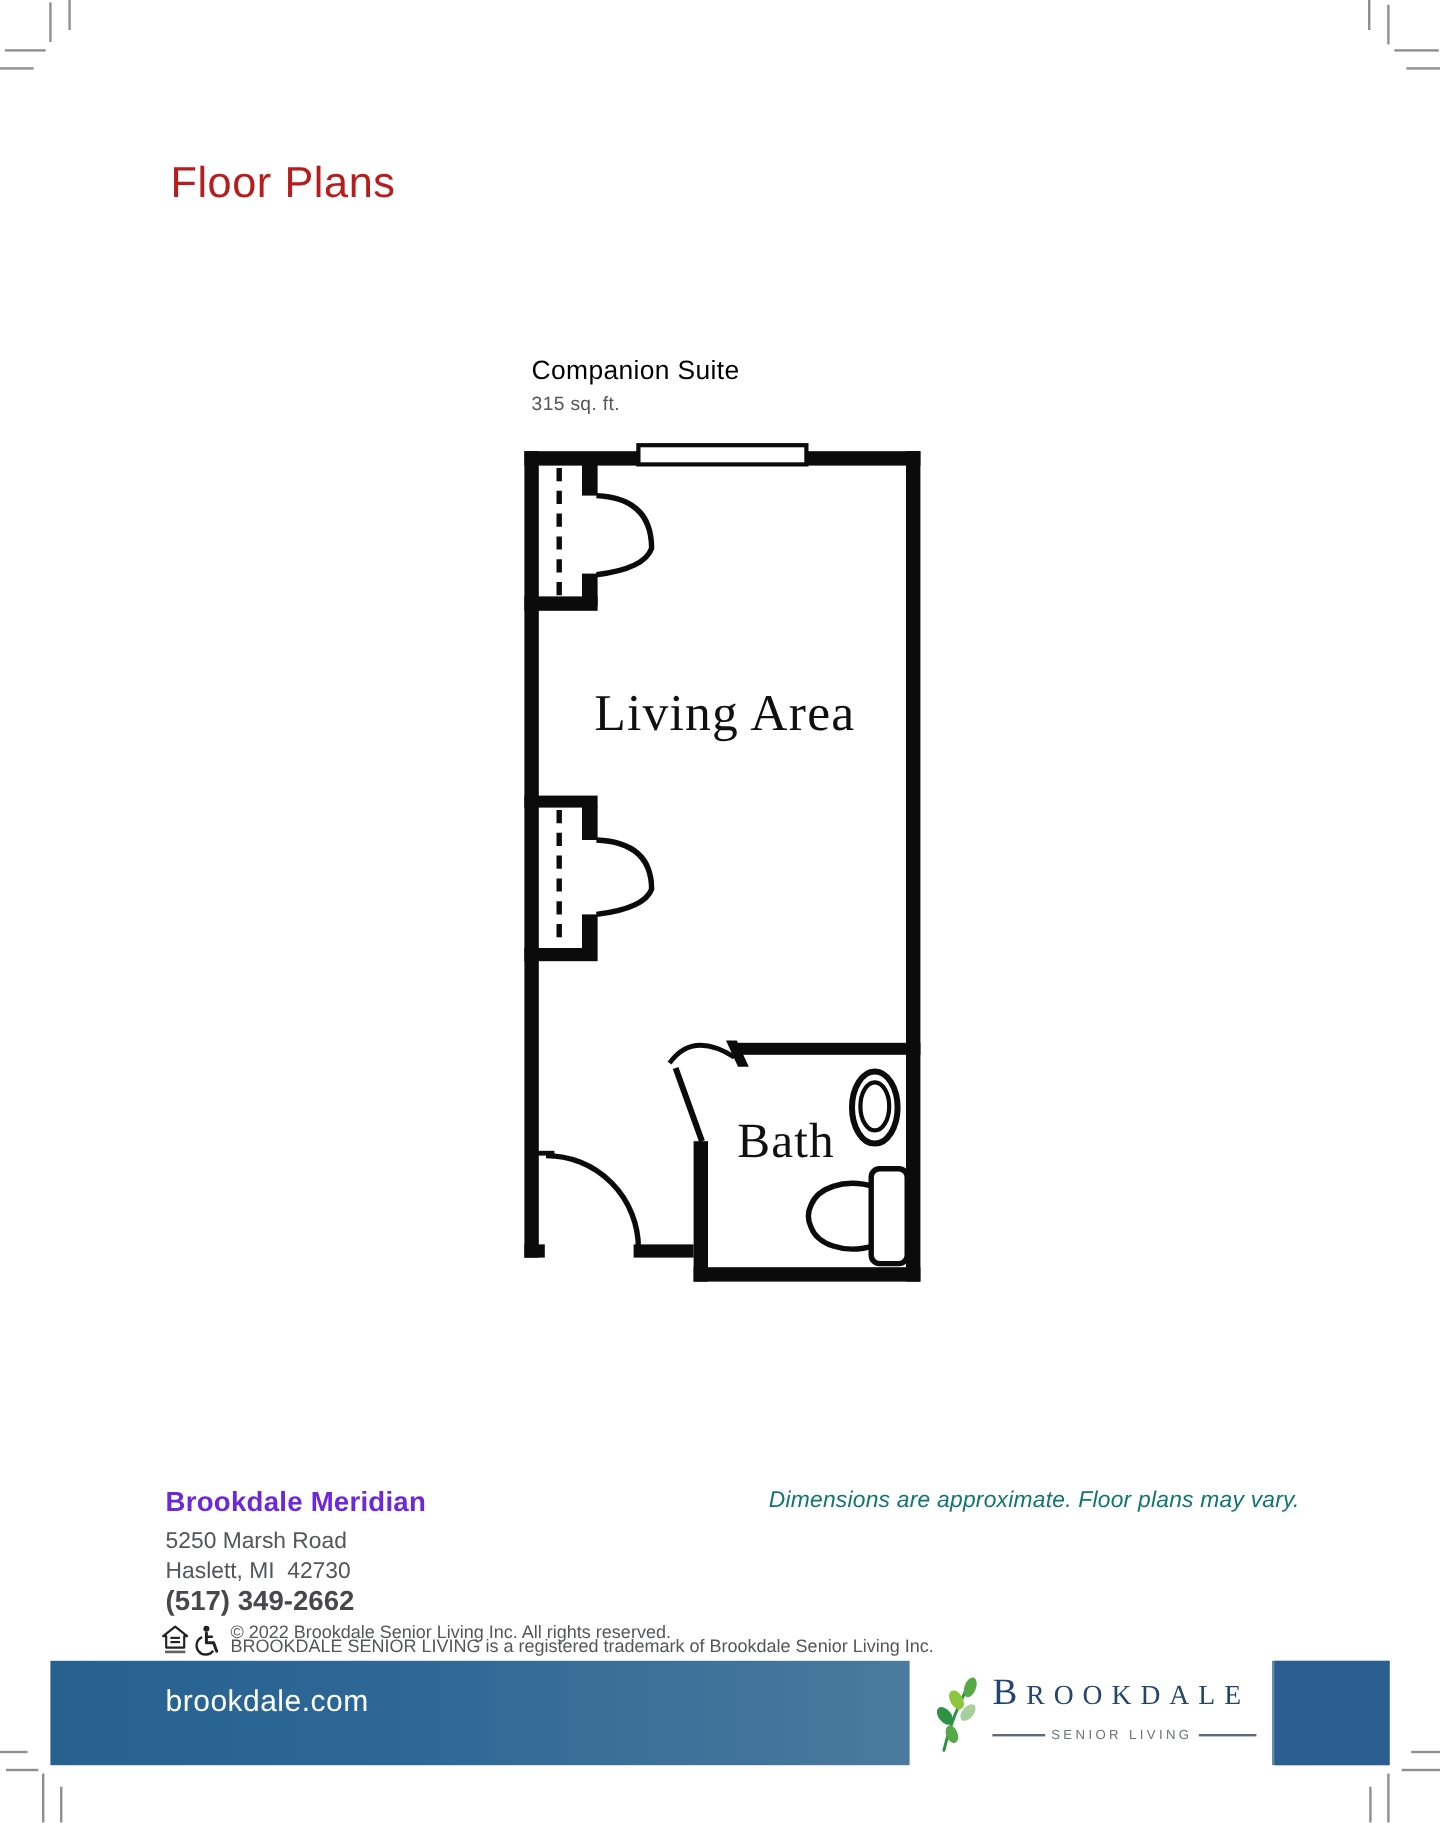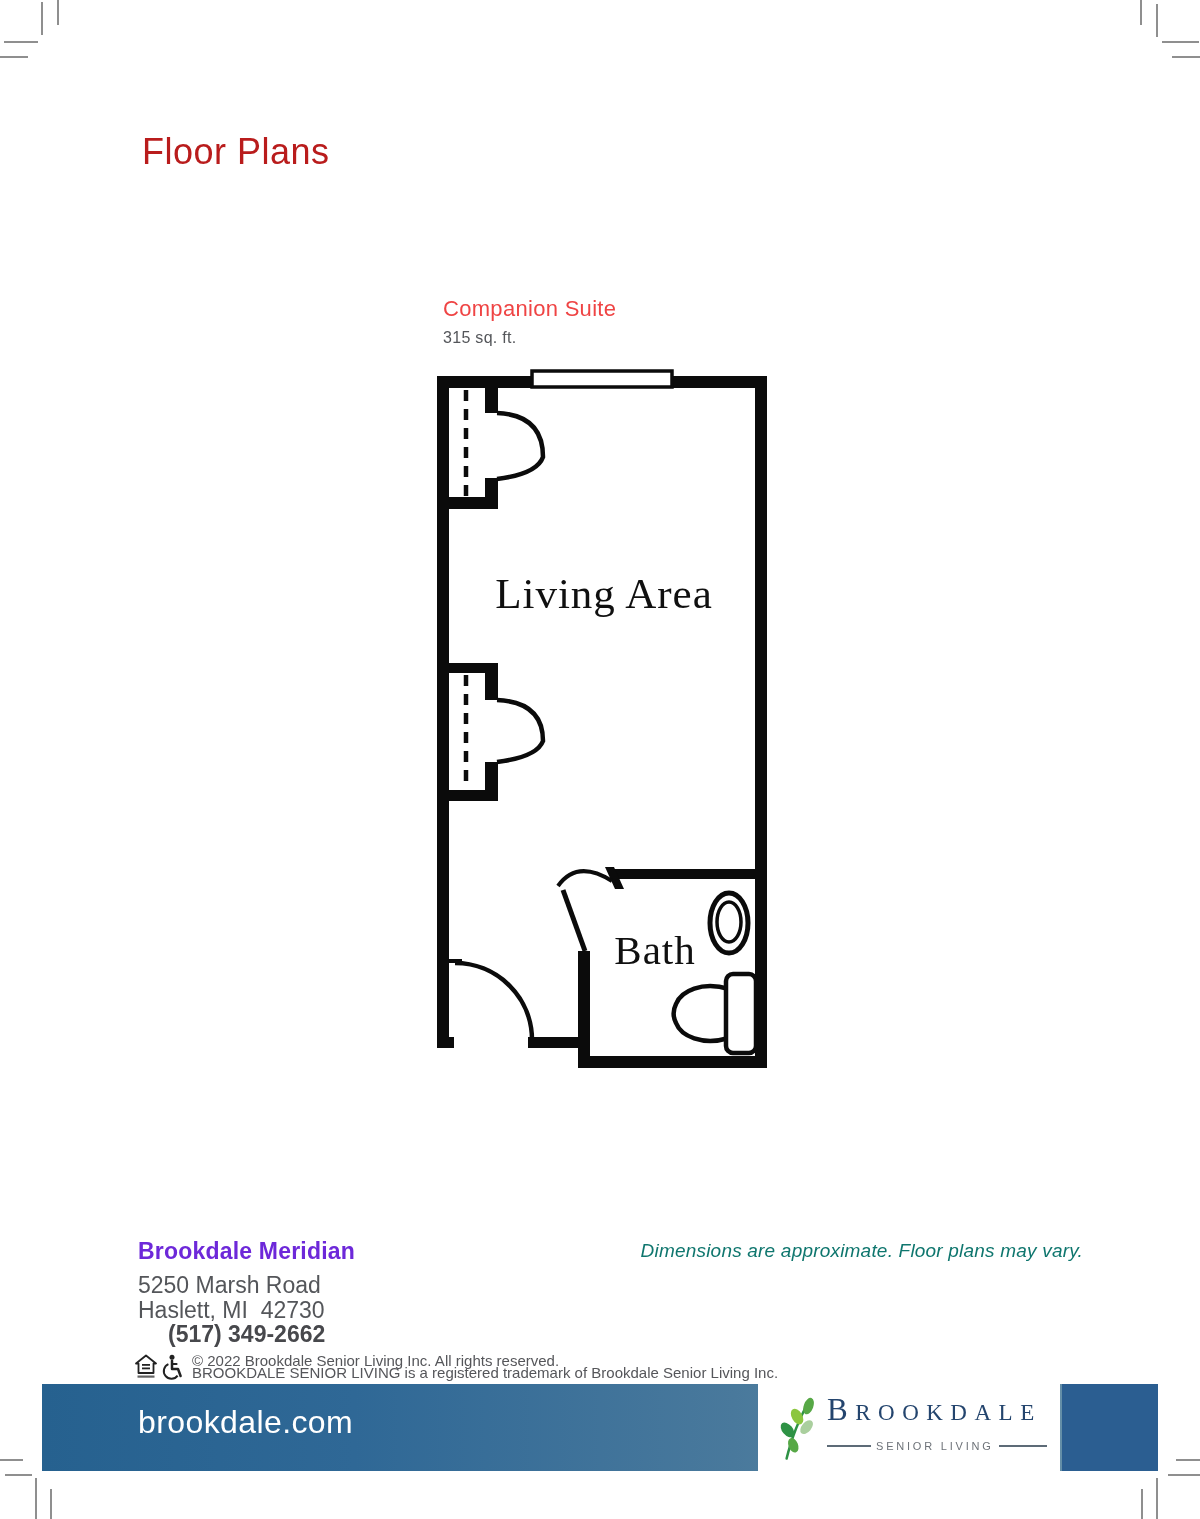--- a/index.html
+++ b/index.html
@@ -8,46 +8,46 @@
     font-family:"Liberation Sans", sans-serif;overflow:hidden;
   }
   .mark{position:absolute;background:#8f8f8f;}
 
   .page-title{
     position:absolute;left:142px;top:131px;margin:0;
     font-size:36px;font-weight:normal;color:#b91c1c;letter-spacing:.5px;
   }
 
   .plan-header{position:absolute;left:443px;top:296px;}
-  .plan-name{font-size:22px;color:#ef4444;letter-spacing:.3px;}
+  .plan-name{font-size:22px;color:#000000;letter-spacing:.3px;}
   .plan-area{font-size:16px;color:#54565a;margin-top:7px;letter-spacing:.3px;}
 
   .floorplan{position:absolute;left:420px;top:360px;width:370px;height:730px;}
   .room-label{font-family:"Liberation Serif", serif;fill:#101010;letter-spacing:1px;}
 
   .community{position:absolute;left:138px;top:1238px;color:#54565a;}
   .community-name{font-size:23px;font-weight:bold;color:#6d28d9;margin-bottom:8px;letter-spacing:.2px;}
-  .community-line{font-size:23px;line-height:24.5px;white-space:pre;}
-  .community-phone{font-size:23px;line-height:24.5px;font-weight:bold;color:#47484c;margin-left:30px;}
+  .community-line{font-size:19px;line-height:24.5px;white-space:pre;}
+  .community-phone{font-size:23px;line-height:24.5px;font-weight:bold;color:#47484c;}
 
   .disclaimer{
     position:absolute;right:117px;top:1240px;
     font-size:19px;font-style:italic;color:#0f766e;letter-spacing:.2px;
   }
 
   .legal{position:absolute;left:135px;top:1354px;display:flex;align-items:flex-start;}
   .legal-icon{margin-right:4px;flex:none;}
   .legal-text{margin-left:4px;font-size:15px;line-height:11.5px;color:#55565a;padding-top:1px;}
 
   .footer-bar{
     position:absolute;left:42px;top:1384px;width:1116px;height:87px;
     background:linear-gradient(90deg,#26618f 0%,#2f6896 28%,#49799c 62%,#6c95ab 100%);
   }
   .bar-end{position:absolute;left:1062px;top:1384px;width:96px;height:87px;background:#2b5e91;}
-  .website{position:absolute;left:138px;top:1404px;font-size:32px;color:#ffffff;letter-spacing:.4px;}
+  .website{position:absolute;left:138px;top:1404px;font-size:25px;color:#ffffff;letter-spacing:.4px;}
 
   .logo-box{
     position:absolute;left:758px;top:1382px;width:302px;height:93px;background:#ffffff;
     display:flex;align-items:center;padding-left:20px;box-sizing:border-box;
   }
   .logo-text{margin-left:7px;}
   .wordmark{
     display:block;font-family:"Liberation Serif", serif;font-size:23px;color:#24456e;
     letter-spacing:7.5px;line-height:30px;white-space:nowrap;
   }

